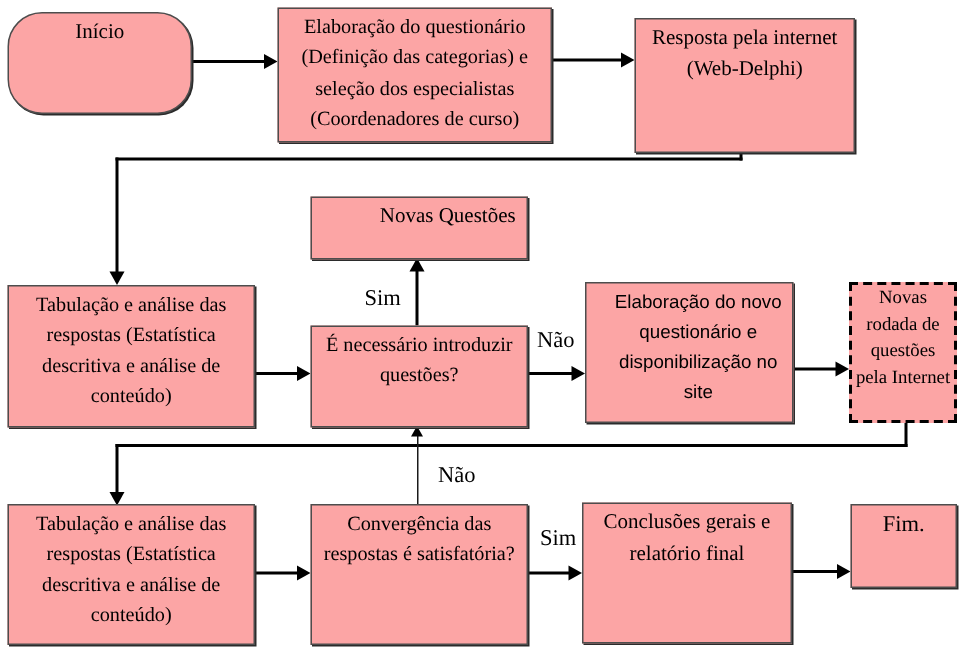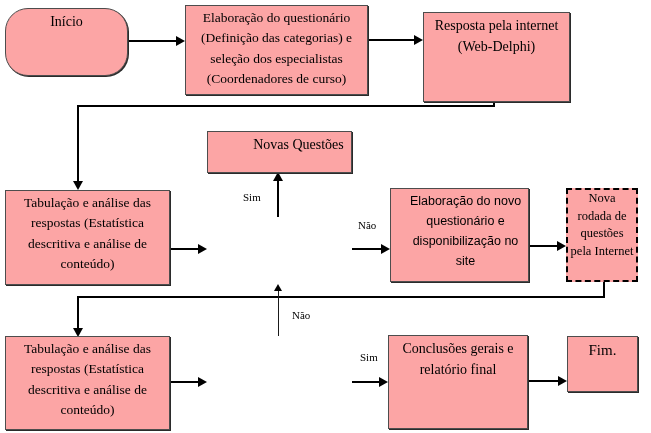--- a/index.html
+++ b/index.html
@@ -55,21 +55,21 @@
     position:absolute;width:0;height:0;z-index:1;
     border-left:5px solid transparent;
     border-right:5px solid transparent;
     border-bottom:9px solid #000;
   }
   .au--small{
     border-left-width:4px;border-right-width:4px;border-bottom-width:7px;
   }
   .lbl{
     position:absolute;
-    font-size:11px;
+    font-size:15px;
     line-height:1.1;
     z-index:3;
     background:transparent;
   }
 </style>
 </head>
 <body>
 
 <div class="canvas">
 
@@ -86,33 +86,39 @@
   </div>
 
   <div class="box" style="left:207px;top:131px;width:145px;height:42px;font-size:14px;padding-left:42px;">
     <span>Novas Questões</span>
   </div>
 
   <div class="box" style="left:5px;top:190px;width:165px;height:95px;">
     <span>Tabulação e análise das respostas (Estatística descritiva e análise de conteúdo)</span>
   </div>
 
+  <div class="box" style="left:207px;top:217px;width:145px;height:68px;">
+    <span>É necessário introduzir questões?</span>
+  </div>
 
   <div class="box box--sans" style="left:390px;top:188px;width:139px;height:94px;padding-left:16px;">
     <span>Elaboração do novo questionário e disponibilização no site</span>
   </div>
 
   <div class="box box--dashed" style="left:566px;top:188px;width:72px;height:94px;">
-    <span>Nova rodada de questões pela Internet</span>
+    <span>Novas rodada de questões pela Internet</span>
   </div>
 
   <div class="box" style="left:5px;top:336px;width:165px;height:94px;">
     <span>Tabulação e análise das respostas (Estatística descritiva e análise de conteúdo)</span>
   </div>
 
+  <div class="box" style="left:207px;top:336px;width:145px;height:94px;">
+    <span>Convergência das respostas é satisfatória?</span>
+  </div>
 
   <div class="box" style="left:388px;top:335px;width:140px;height:94px;font-size:14px;">
     <span>Conclusões gerais e relatório final</span>
   </div>
 
   <div class="box" style="left:567px;top:336px;width:71px;height:56px;font-size:15px;">
     <span>Fim.</span>
   </div>
 
   <div class="hl" style="left:128px;top:40px;width:50px;height:2px;"></div>

